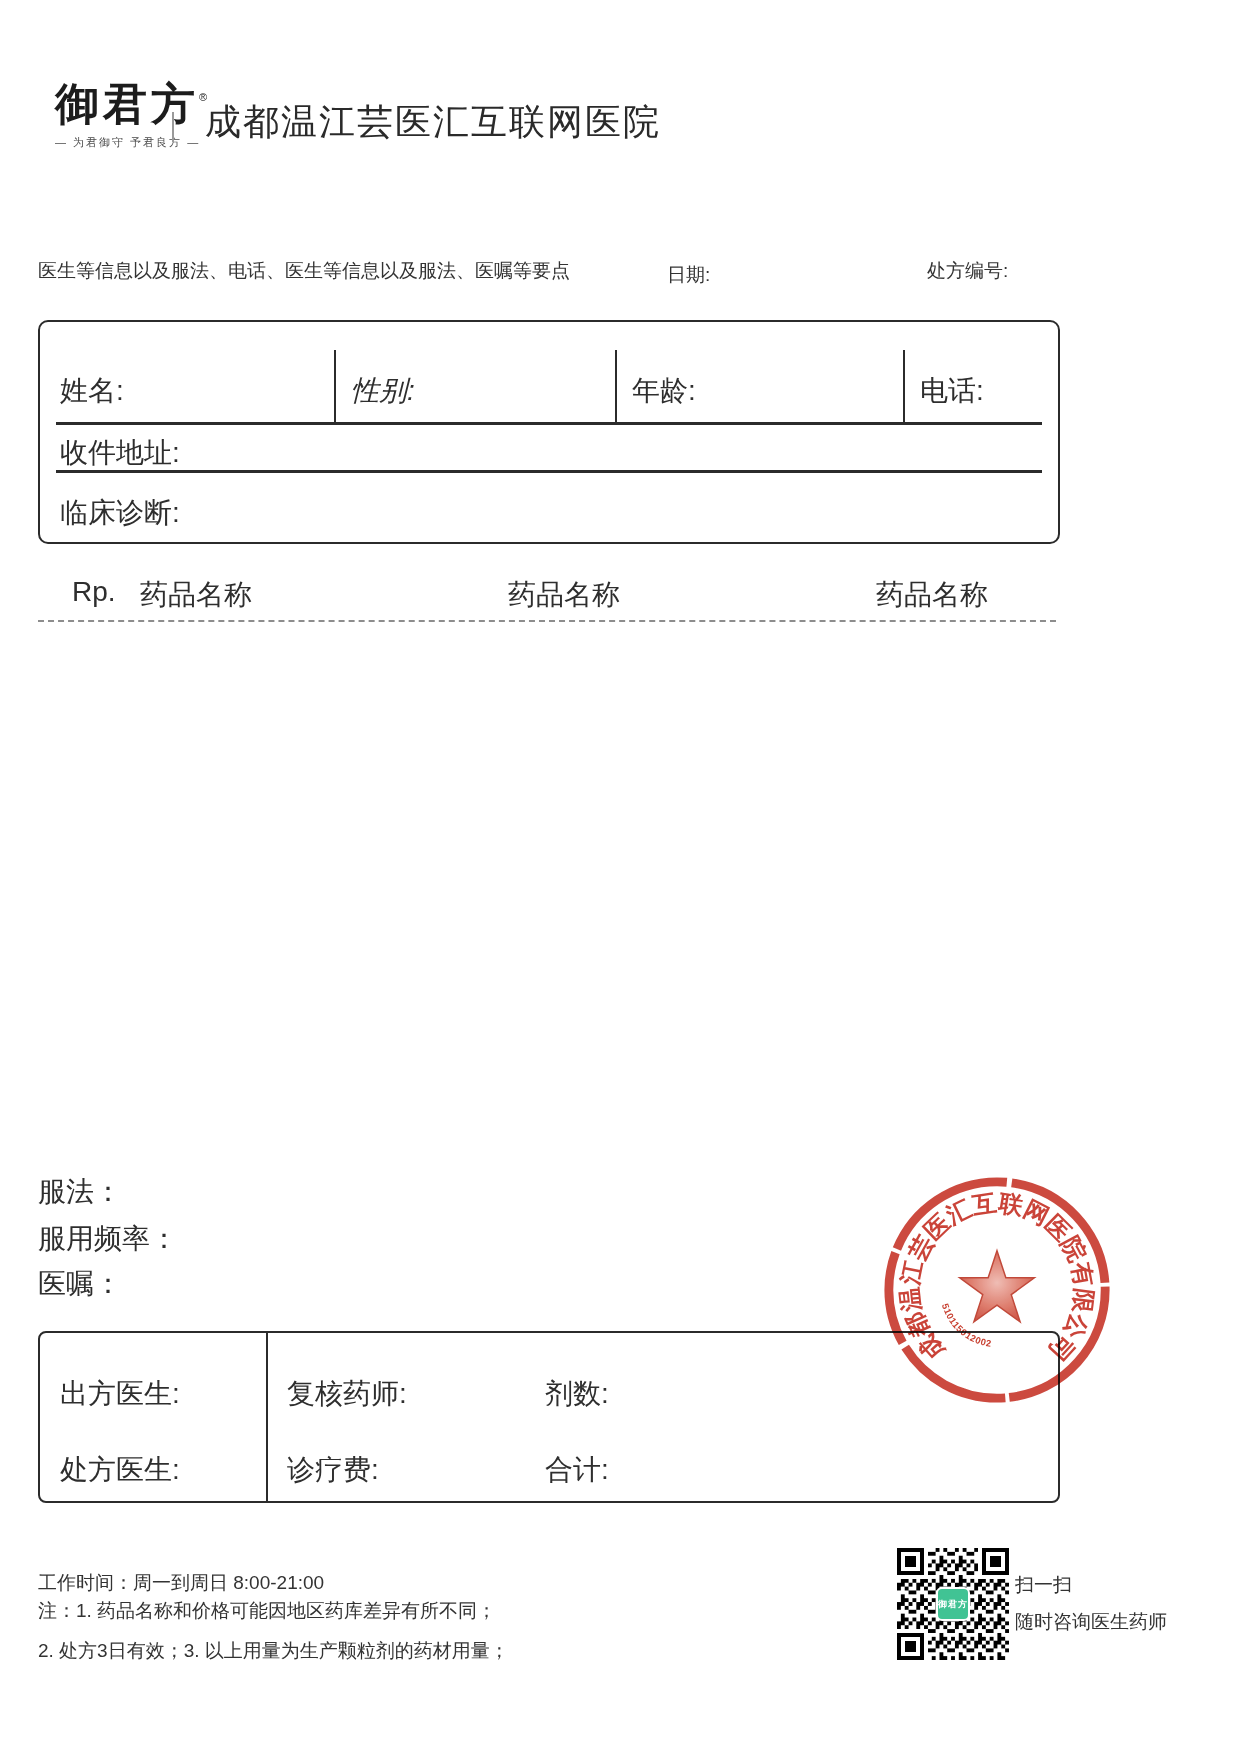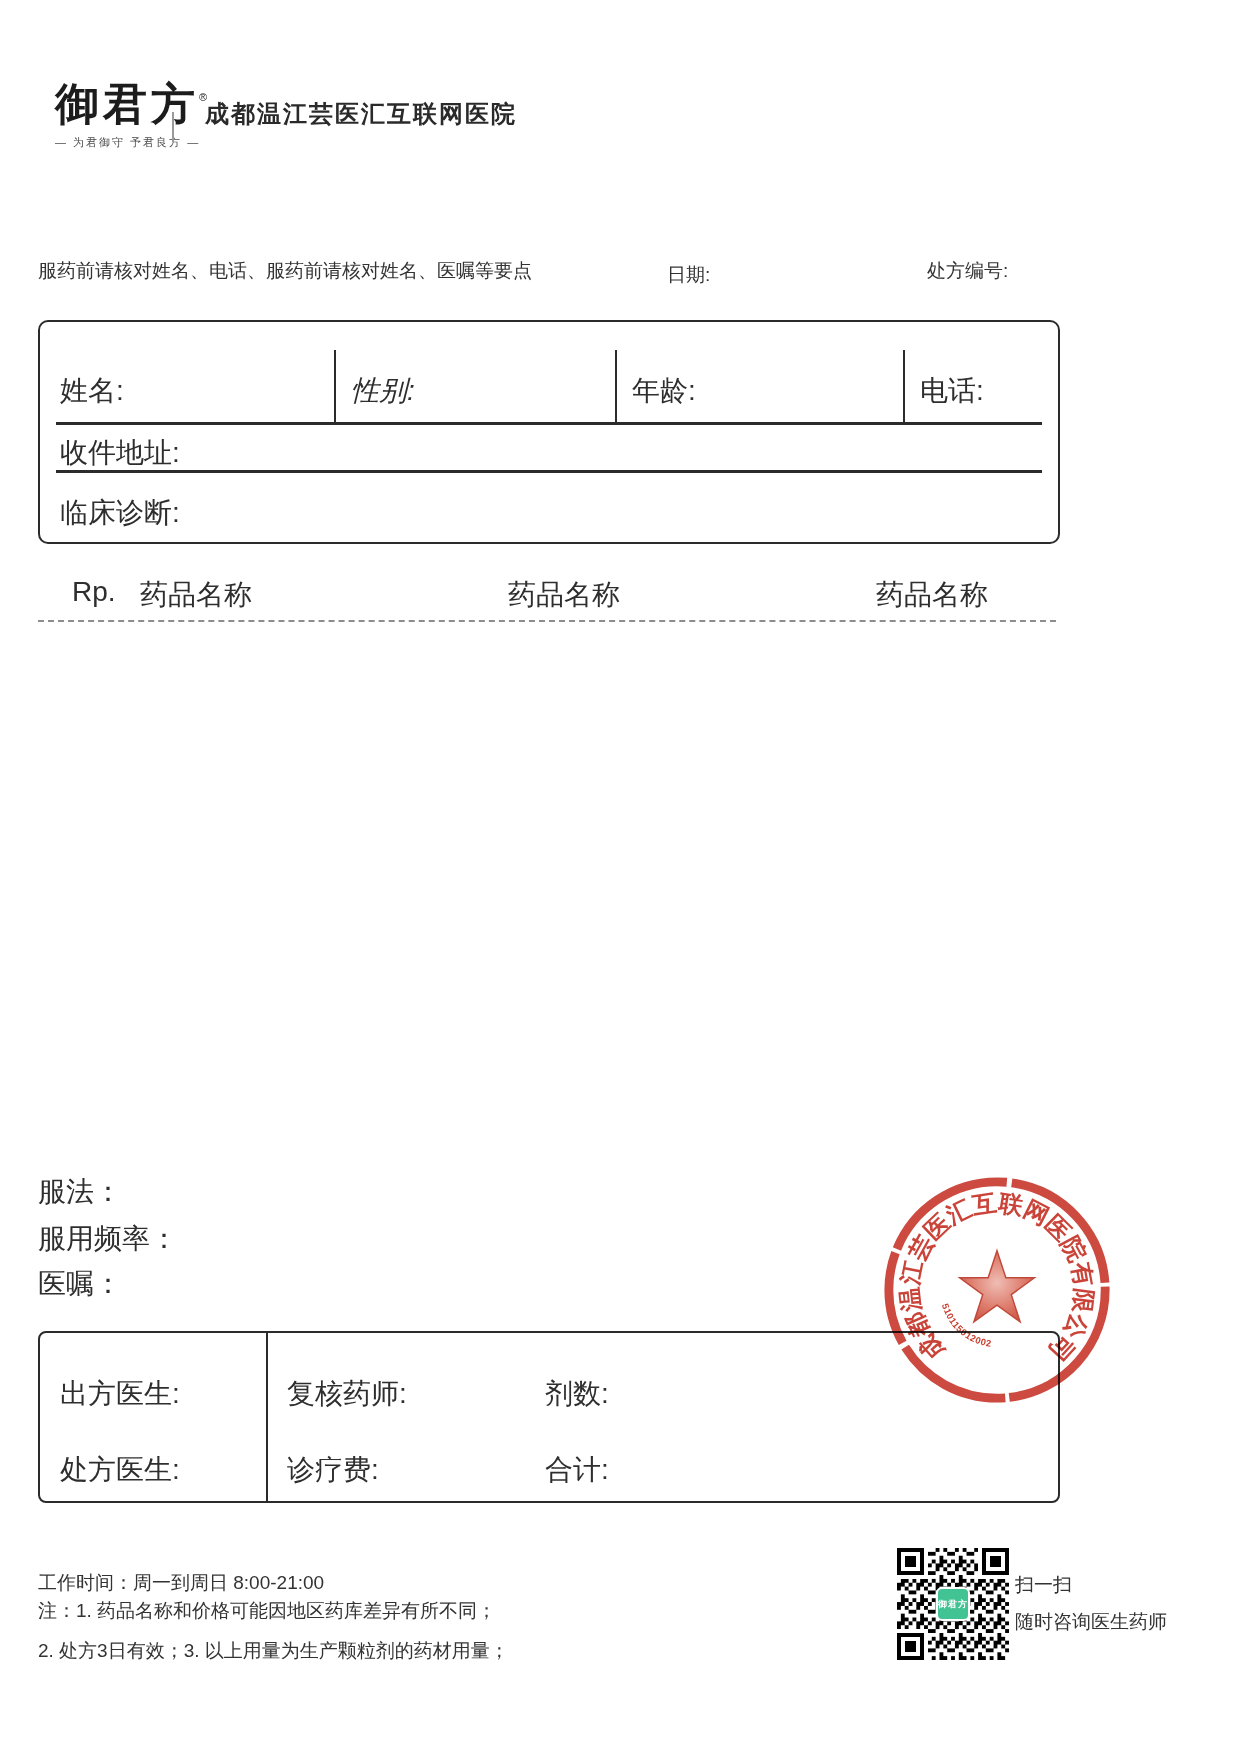--- a/index.html
+++ b/index.html
@@ -7,21 +7,21 @@
     position:relative;width:1240px;height:1754px;background:#ffffff;
     font-family:"Liberation Sans","DejaVu Sans",sans-serif;color:#2e2e2e;overflow:hidden;
   }
   .abs{position:absolute;}
   
   .logo-text{font-family:"DejaVu Serif","Liberation Serif",serif;font-weight:700;
     font-size:44px;color:#1c1c1c;letter-spacing:4px;line-height:1;}
   .logo-reg{font-size:11px;color:#1c1c1c;vertical-align:18px;font-family:"Liberation Sans",sans-serif;}
   .logo-rule{width:2px;height:30px;background:#9a9a9a;}
   .tagline{font-size:11px;color:#4b4b4b;letter-spacing:2px;margin-top:9px;white-space:nowrap;}
-  .hospital-title{font-size:24px;font-weight:700;color:#2a2a2a;letter-spacing:2px;}
+  .hospital-title{font-size:36px;font-weight:400;color:#2a2a2a;letter-spacing:2px;}
   
   .h-text{font-size:19px;color:#333;}
   
   .obox{border:2.5px solid #2b2b2b;background:transparent;}
   .r10{border-radius:10px;} .r8{border-radius:8px;}
   .lbl{font-size:28px;color:#2e2e2e;white-space:nowrap;}
   .vline{width:2px;background:#2b2b2b;}
   .hline{height:2.5px;background:#2b2b2b;}
   .dash-rule{border-top:2px dashed #8d8d8d;height:0;}
   
@@ -40,21 +40,21 @@
 
 <div class="page">
 
   <div class="abs" style="left:55px;top:82px;">
     <span class="logo-text">御君方</span><span class="logo-reg">®</span>
     <div class="tagline">— 为君御守 予君良方 —</div>
   </div>
   <div class="abs logo-rule" style="left:172px;top:112px;"></div>
   <div class="abs hospital-title" style="left:205px;top:98px;">成都温江芸医汇互联网医院</div>
 
-  <div class="abs h-text" style="left:38px;top:258px;">服药前请核对姓名、电话、服药前请核对姓名、医嘱等要点</div>
+  <div class="abs h-text" style="left:38px;top:258px;">医生等信息以及服法、电话、医生等信息以及服法、医嘱等要点</div>
   <div class="abs h-text" style="left:667px;top:262px;">日期:</div>
   <div class="abs h-text" style="left:927px;top:258px;">处方编号:</div>
 
   <div class="abs obox r10" style="left:38px;top:320px;width:1018px;height:220px;">
     <div class="abs lbl" style="left:20px;top:50px;">姓名:</div>
     <div class="abs lbl" style="left:311px;top:50px;font-style:italic;">性别:</div>
     <div class="abs lbl" style="left:592px;top:50px;">年龄:</div>
     <div class="abs lbl" style="left:880px;top:50px;">电话:</div>
     <div class="abs vline" style="left:294px;top:28px;height:74px;"></div>
     <div class="abs vline" style="left:575px;top:28px;height:74px;"></div>

